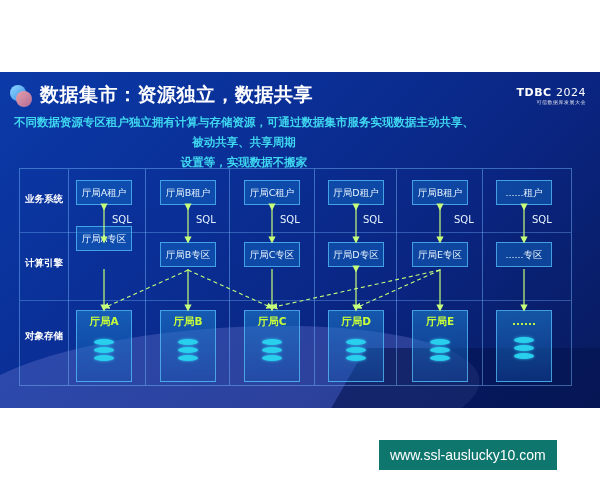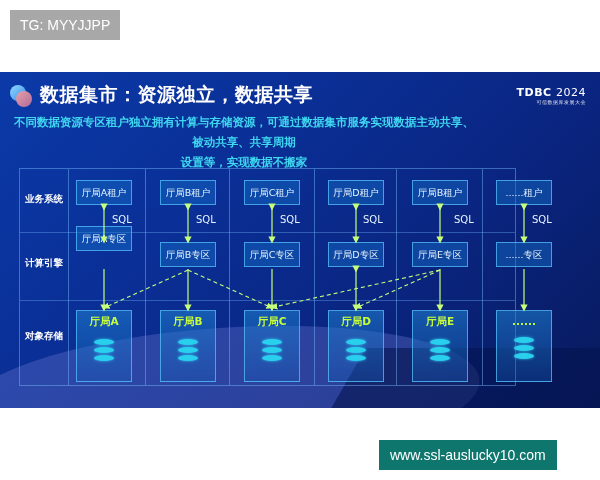--- a/index.html
+++ b/index.html
@@ -30,21 +30,21 @@
   .title { color:#ffffff; font-size:19px; font-weight:bold; letter-spacing:0.5px; }
 
   .brand { position:absolute; right:14px; top:14px; text-align:right; color:#fff; }
   .brand .b1 { font-size:11px; font-weight:bold; letter-spacing:0.5px; }
   .brand .b1 span { font-weight:normal; }
   .brand .b2 { font-size:5px; letter-spacing:0.5px; opacity:0.85; }
 
   .subtitle { position:absolute; left:0; top:40px; width:488px; text-align:center;
     color:#3fd8f0; font-size:11.5px; font-weight:bold; line-height:20px; padding:0 14px; }
 
-  .grid { position:absolute; left:19px; top:96px; width:497px; height:218px;
+  .grid { position:absolute; left:19px; top:96px; width:553px; height:218px;
     border:1px solid rgba(120,190,255,0.45); }
   .hline { position:absolute; left:0; width:100%; height:1px; background:rgba(120,190,255,0.35); }
   .vline { position:absolute; top:0; height:100%; width:1px; background:rgba(120,190,255,0.45); }
   .rowlabel { position:absolute; left:0; width:48px; text-align:center; color:#fff;
     font-size:9.5px; font-weight:bold; }
 
   .box { position:absolute; width:56px; height:25px; border:1px solid rgba(90,200,255,0.7);
     background:rgba(20,110,200,0.45); color:#e8f4ff; font-size:9.5px; text-align:center;
     line-height:23px; }
   .store { position:absolute; width:56px; height:72px; border:1px solid rgba(90,200,255,0.7);
@@ -54,21 +54,20 @@
   .store .db i { display:block; height:6px; border-radius:50%; background:#28d0ee; margin-bottom:2px;
     box-shadow:0 0 3px rgba(60,220,255,0.8); }
 
   .sql { position:absolute; color:#e8f4ff; font-size:10px; }
   svg.arrows { position:absolute; left:0; top:0; }
 </style>
 </head>
 <body>
 
 <div class="page">
-  <div class="tag-top">TG: MYYJJPP</div>
 
   <div class="slide">
     <div class="wave1"></div>
     <div class="wave2"></div>
 
     <div class="title-row">
       <div class="logo-orb">
           <div class="a"></div>
           <div class="b"></div>
         </div>

